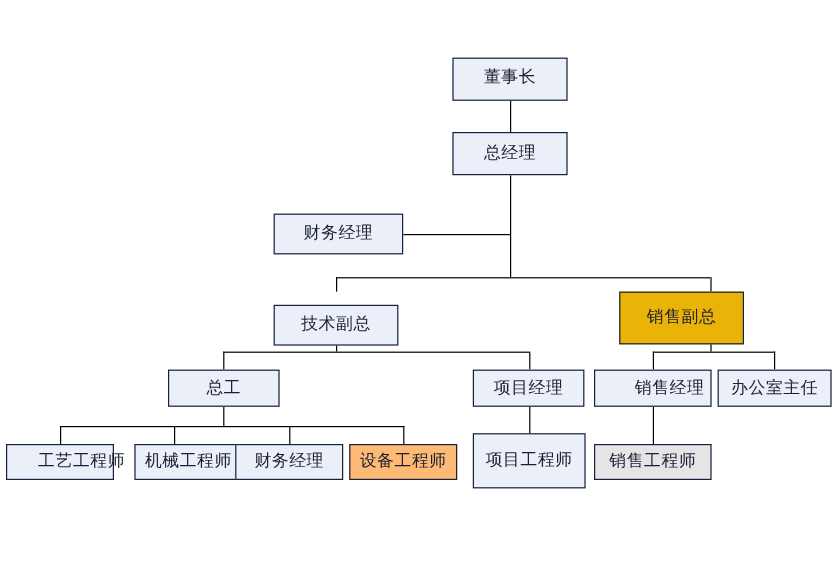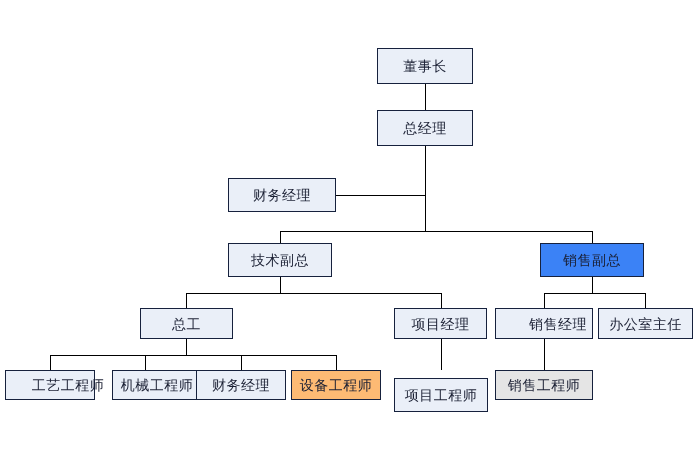--- a/index.html
+++ b/index.html
@@ -63,33 +63,33 @@
     <div class="conn conn-v" style="left: 544px; top: 293px; height: 15px; background: rgb(0, 0, 0);"></div>
     <div class="conn conn-v" style="left: 645px; top: 293px; height: 15px; background: rgb(0, 0, 0);"></div>
     <div class="conn conn-v" style="left: 186px; top: 339px; height: 17px; background: rgb(0, 0, 0);"></div>
     <div class="conn conn-h" style="left: 50px; top: 355px; width: 287px; background: rgb(0, 0, 0);"></div>
     <div class="conn conn-v" style="left: 50px; top: 355px; height: 15px; background: rgb(0, 0, 0);"></div>
     <div class="conn conn-v" style="left: 145px; top: 355px; height: 15px; background: rgb(0, 0, 0);"></div>
     <div class="conn conn-v" style="left: 241px; top: 355px; height: 15px; background: rgb(0, 0, 0);"></div>
     <div class="conn conn-v" style="left: 336px; top: 355px; height: 15px; background: rgb(0, 0, 0);"></div>
     <div class="conn conn-v" style="left: 441px; top: 339px; height: 31px; background: rgb(0, 0, 0);"></div>
     <div class="conn conn-v" style="left: 544px; top: 339px; height: 31px; background: rgb(0, 0, 0);"></div>
-    <div class="node" style="left: 377px; top: 48px; width: 96px; height: 36px; background: rgb(234, 239, 248); border-color: rgb(22, 33, 61); color: rgb(26, 31, 51); font-size: 14px;">
+    <div class="node" style="left: 377px; top: 48px; width: 96px; height: 36px; background: rgb(234, 239, 248); border-color: rgb(22, 33, 61); color: rgb(26, 31, 51); font-size: 14px; font-family: Liberation Mono, monospace;">
       <span class="node-label">董事长</span>
     </div>
     <div class="node" style="left: 377px; top: 110px; width: 96px; height: 36px; background: rgb(234, 239, 248); border-color: rgb(22, 33, 61); color: rgb(26, 31, 51); font-size: 14px; align-items: center;">
       <span class="node-label">总经理</span>
     </div>
     <div class="node" style="left: 228px; top: 178px; width: 108px; height: 34px; background: rgb(234, 239, 248); border-color: rgb(22, 33, 61); color: rgb(26, 31, 51); font-size: 14px;">
       <span class="node-label">财务经理</span>
     </div>
-    <div class="node" style="left: 228px; top: 243px; width: 104px; height: 34px; background: rgb(234, 239, 248); border-color: rgb(22, 33, 61); color: rgb(26, 31, 51); font-size: 14px;">
+    <div class="node" style="left: 228px; top: 254px; width: 104px; height: 34px; background: rgb(234, 239, 248); border-color: rgb(22, 33, 61); color: rgb(26, 31, 51); font-size: 14px;">
       <span class="node-label">技术副总</span>
     </div>
-    <div class="node" style="left: 540px; top: 243px; width: 104px; height: 34px; background: #3b82f6; border-color: rgb(22, 33, 61); color: rgb(26, 31, 51); font-size: 14px;">
+    <div class="node" style="left: 516px; top: 243px; width: 104px; height: 44px; background: #eab308; border-color: rgb(22, 33, 61); color: rgb(26, 31, 51); font-size: 14px;">
       <span class="node-label">销售副总</span>
     </div>
     <div class="node" style="left: 140px; top: 308px; width: 93px; height: 31px; background: rgb(234, 239, 248); border-color: rgb(22, 33, 61); color: rgb(26, 31, 51); font-size: 14px;">
       <span class="node-label">总工</span>
     </div>
     <div class="node" style="left: 394px; top: 308px; width: 93px; height: 31px; background: rgb(234, 239, 248); border-color: rgb(22, 33, 61); color: rgb(26, 31, 51); font-size: 14px;">
       <span class="node-label">项目经理</span>
     </div>
     <div class="node" style="left: 495px; top: 308px; width: 98px; height: 31px; background: rgb(234, 239, 248); border-color: rgb(22, 33, 61); color: rgb(26, 31, 51); font-size: 14px; padding-left: 28px;">
       <span class="node-label">销售经理</span>
@@ -102,19 +102,19 @@
     </div>
     <div class="node" style="left: 112px; top: 370px; width: 90px; height: 30px; background: rgb(234, 239, 248); border-color: rgb(22, 33, 61); color: rgb(26, 31, 51); font-size: 14px;">
       <span class="node-label">机械工程师</span>
     </div>
     <div class="node" style="left: 196px; top: 370px; width: 90px; height: 30px; background: rgb(234, 239, 248); border-color: rgb(22, 33, 61); color: rgb(26, 31, 51); font-size: 14px;">
       <span class="node-label">财务经理</span>
     </div>
     <div class="node" style="left: 291px; top: 370px; width: 90px; height: 30px; background: #fdba74; border-color: rgb(22, 33, 61); color: rgb(26, 31, 51); font-size: 14px;">
       <span class="node-label">设备工程师</span>
     </div>
-    <div class="node" style="left: 394px; top: 378px; width: 94px; height: 34px; background: rgb(234, 239, 248); border-color: rgb(22, 33, 61); color: rgb(26, 31, 51); font-size: 14px;">
+    <div class="node" style="left: 394px; top: 361px; width: 94px; height: 46px; background: rgb(234, 239, 248); border-color: rgb(22, 33, 61); color: rgb(26, 31, 51); font-size: 14px;">
       <span class="node-label">项目工程师</span>
     </div>
     <div class="node" style="left: 495px; top: 370px; width: 98px; height: 30px; background: #e5e5e5; border-color: rgb(22, 33, 61); color: rgb(26, 31, 51); font-size: 14px;">
       <span class="node-label">销售工程师</span>
     </div>
   </div>
 
 </body></html>

